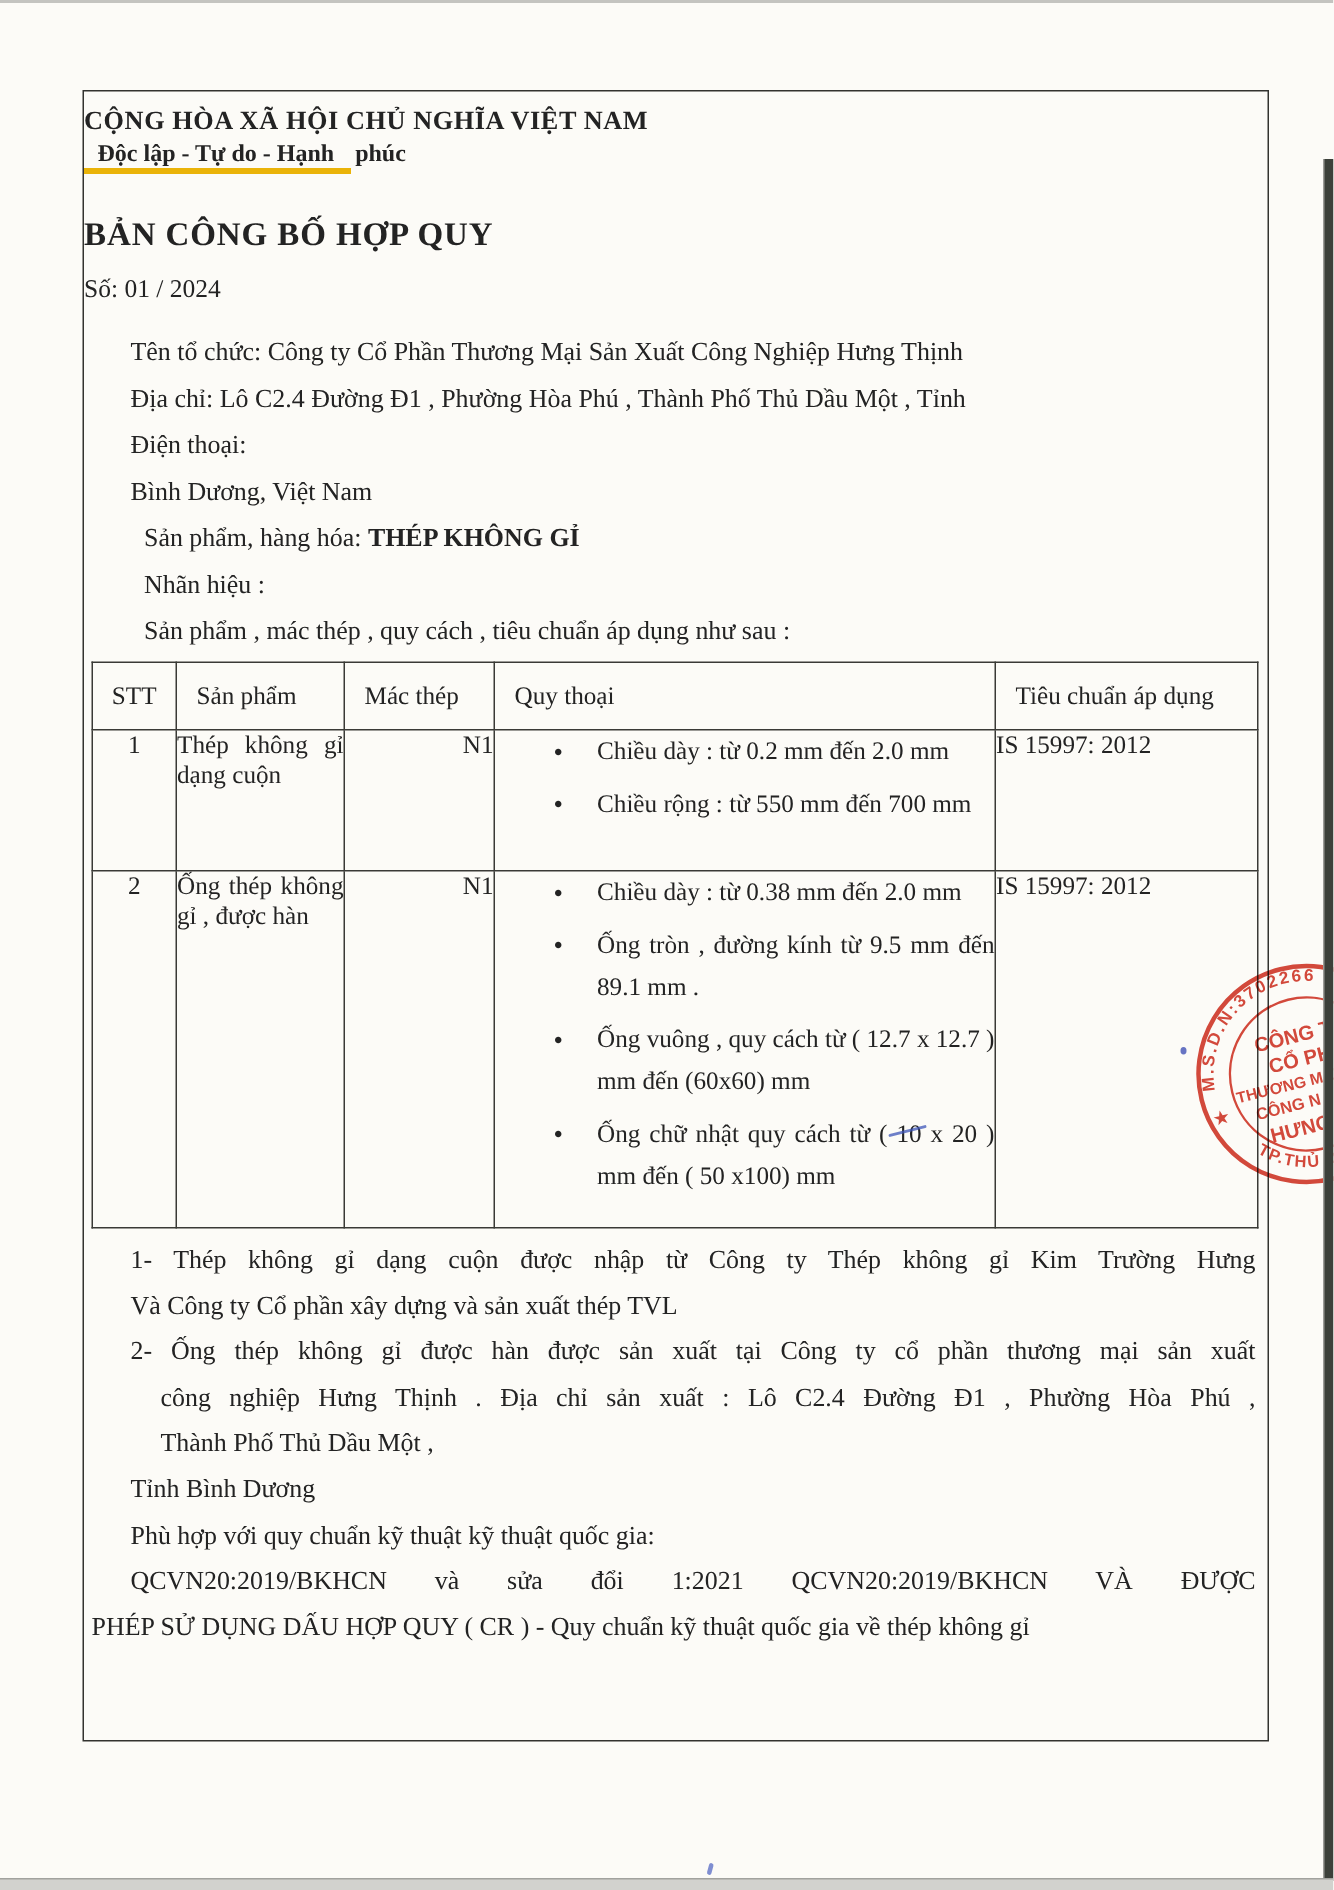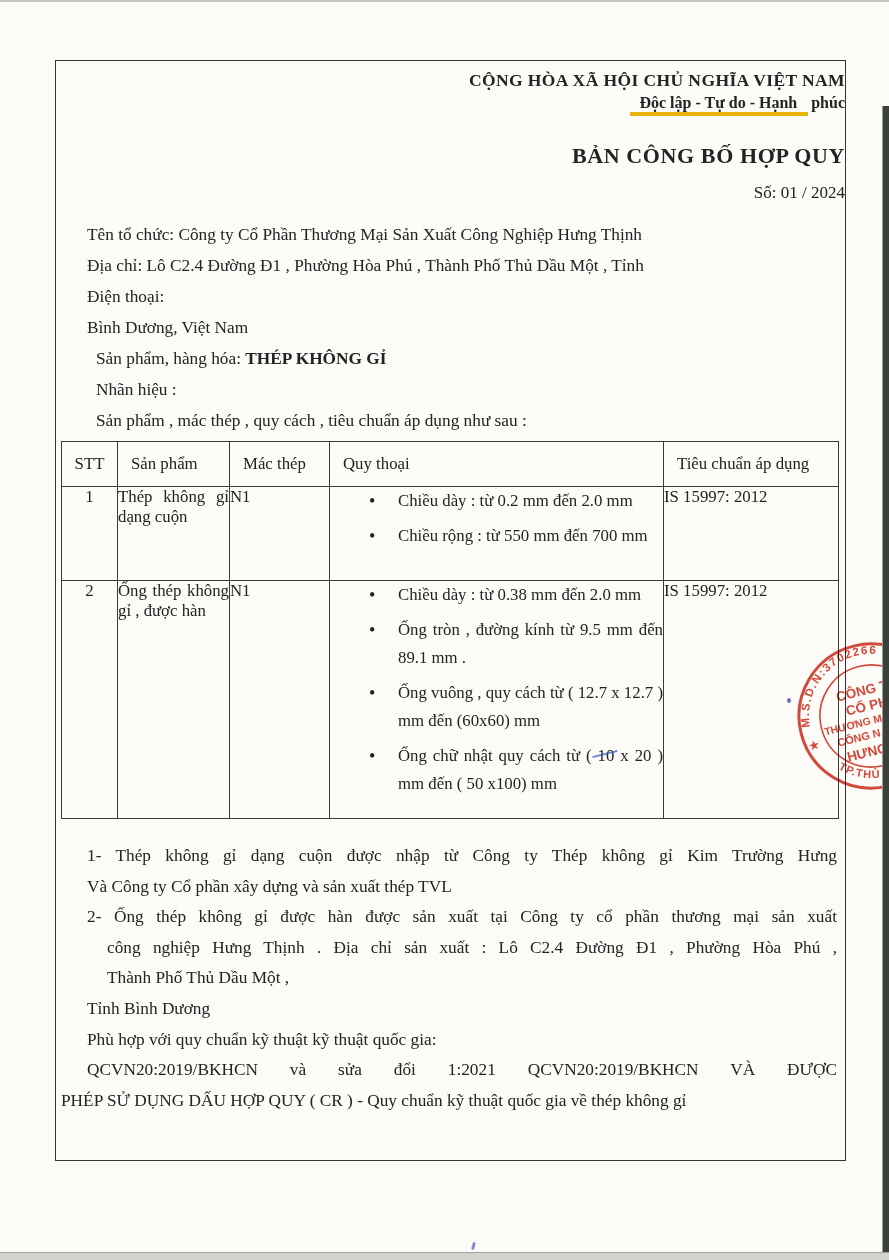--- a/index.html
+++ b/index.html
@@ -6,49 +6,49 @@
   body{width:889px;height:1260px;overflow:hidden;background:#fbfaf6;}
   .page{position:relative;width:889px;height:1260px;background:#fcfbf7;overflow:hidden;
         font-family:"Liberation Serif","DejaVu Serif",serif;color:#232323;}
   
   .scan-top{position:absolute;left:0;top:0;width:889px;height:2px;background:#c4c4c0;}
   .scan-right{position:absolute;left:882px;top:106px;width:7px;height:1148px;background:#3c403a;border-left:1px solid #9b9b97;}
   .scan-bottom{position:absolute;left:0;top:1252px;width:889px;height:8px;background:#d2d2ce;border-top:1px solid #a2a29e;}
   
   .frame{position:absolute;left:55px;top:60px;width:791px;height:1101px;border:1.6px solid #33332f;box-sizing:border-box;}
   .abs{position:absolute;left:0;right:0;}
-  .center{text-align:right;}
+  .center{text-align:left;}
   .hdr-national{top:9px;font-size:17.5px;font-weight:bold;letter-spacing:.4px;}
   .hdr-motto{top:33px;font-size:16px;font-weight:bold;}
   .hdr-motto .uline{border-bottom:4px solid #eab308;padding:0 11px 1px 9px;}
   .hdr-motto .tail{margin-left:3px;}
   .doc-title{top:82px;font-size:22px;font-weight:bold;letter-spacing:.6px;}
   .doc-num{top:122px;font-size:17px;}
   
   .bodytext{position:absolute;top:158px;left:31px;right:10px;font-size:17.3px;line-height:31px;}
   .indent{margin-left:9px;}
   
   table.spec{position:absolute;left:5px;top:380px;width:777px;border-collapse:collapse;table-layout:fixed;
              font-size:16.8px;padding-left:48px;}
   table.spec th,table.spec td{border:1.5px solid #3a3a36;vertical-align:top;font-weight:normal;
              padding:0;box-sizing:border-box;}
   table.spec thead th{height:45px;vertical-align:middle;text-align:left;padding-left:13px;}
   table.spec thead th.c{text-align:center;padding-left:0;}
   td.cell-stt{text-align:center;padding-top:13px;height:0;}
   td.cell-prod{padding:13px 9px 0 12px;text-align:justify;}
-  td.cell-grade{text-align:left;padding-top:13px;}
+  td.cell-grade{text-align:right;padding-top:13px;}
   td.cell-std{padding:13px 6px 0 12px;}
   td.cell-specs{padding:12px 12px 10px 0;}
   ul.specs{margin:0;padding:0 0 0 68px;list-style:none;}
   ul.specs li{position:relative;margin-bottom:7px;line-height:28px;text-align:justify;}
   ul.specs li::before{content:"\2022";position:absolute;left:-29px;top:0;font-size:18px;}
   tr.r1{height:94px;}
   tr.r2{height:238px;}
   
-  .notes{position:absolute;top:780px;left:0;right:0;font-size:17.3px;line-height:30.6px;}
+  .notes{position:absolute;top:764px;left:0;right:0;font-size:17.3px;line-height:30.6px;}
   .n-std{margin-left:31px;margin-right:8px;}
   .n-cont{margin-left:51px;margin-right:8px;}
   .n-flush{margin-left:5px;margin-right:8px;}
   .jfull{text-align:justify;text-align-last:justify;}
   
   .stamp{position:absolute;left:786px;top:631px;width:170px;height:170px;mix-blend-mode:multiply;opacity:.92;}
   
   .pen-mark{position:absolute;left:592px;top:753px;width:26px;height:2px;background:#3d55b8;transform:rotate(-14deg);opacity:.75;border-radius:2px;}
   .ink-speck-a{position:absolute;left:787px;top:698px;width:4px;height:5px;background:#4152b5;opacity:.8;border-radius:50%;}
   .ink-speck-b{position:absolute;left:472px;top:1242px;width:3px;height:8px;background:#4a5fc0;opacity:.7;border-radius:2px;transform:rotate(15deg);}

